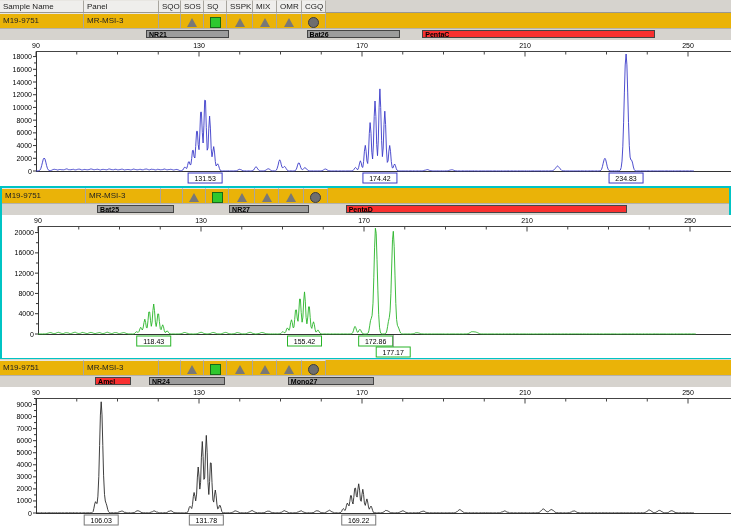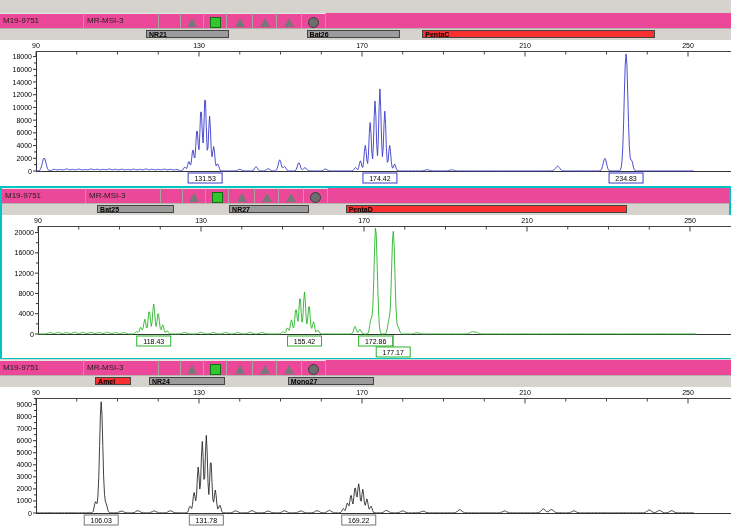--- a/index.html
+++ b/index.html
@@ -9,37 +9,51 @@
            border-bottom:1px solid #9a978f;}
   .cellrow{display:flex;height:100%;}
   .cell{box-sizing:border-box;border-right:1px solid #a8a59e;border-top:1px solid #e8e6e2;
         background:#f4f3f1;padding:1px 2px 0 3px;white-space:nowrap;overflow:hidden;
         font-size:8px;color:#222;}
   .hdr-row .cell{background:#efeeec;}
   .cell.filler{background:#d6d3ce;border:none;flex:1;}
   .panel{position:absolute;left:0;width:731px;background:#d6d3ce;}
   .panel.selected{box-sizing:border-box;border:2px solid #00c4c4;}
   .sample-row{height:15px;border-bottom:1px solid #b4b1aa;background:#d6d3ce;}
-  .sample-row .cell{background:#ec4899;padding-top:2px;}
+  .sample-row .cell{background:#eab308;padding-top:2px;}
   .icon-cell{display:flex;align-items:center;justify-content:center;padding:0;}
   .tri{width:0;height:0;border-left:5px solid transparent;border-right:5px solid transparent;
        border-bottom:9px solid #787878;}
   .gsq{width:9px;height:9px;background:#2ec82e;border:1px solid #176a17;}
   .gcirc{width:9px;height:9px;border-radius:50%;background:#6e6e6e;border:1px solid #3c3c3c;}
   .marker-row{position:relative;height:11px;background:#d6d3ce;}
   .marker{position:absolute;top:1px;height:8px;box-sizing:border-box;border:1px solid #444;
           font-size:7px;font-weight:bold;line-height:7px;padding-left:2px;overflow:hidden;
           white-space:nowrap;color:#000;}
   .marker.gray{background:#9c9c9c;}
   .marker.red{background:#f93030;}
   svg{display:block;}
 </style>
 </head>
 <body>
 <div id="app">
+    <div class="hdr-row">
+      <div class="cellrow">
+        <div class="cell" style="width: 84px;">Sample Name</div>
+        <div class="cell" style="width: 75px;">Panel</div>
+        <div class="cell" style="width: 22px;">SQO</div>
+        <div class="cell" style="width: 23px;">SOS</div>
+        <div class="cell" style="width: 23px;">SQ</div>
+        <div class="cell" style="width: 26px;">SSPK</div>
+        <div class="cell" style="width: 24px;">MIX</div>
+        <div class="cell" style="width: 25px;">OMR</div>
+        <div class="cell" style="width: 24px;">CGQ</div>
+        <div class="cell filler"></div>
+      </div>
+    </div>
     <div class="panel" style="top: 13px; height: 172px;">
       <div class="sample-row">
         <div class="cellrow">
           <div class="cell" style="width: 84px;">M19-9751</div>
           <div class="cell" style="width: 75px;">MR-MSI-3</div>
           <div class="cell icon-cell" style="width: 22px;"></div>
           <div class="cell icon-cell" style="width: 23px;">
             <span class="tri"></span>
           </div>
           <div class="cell icon-cell" style="width: 23px;">

